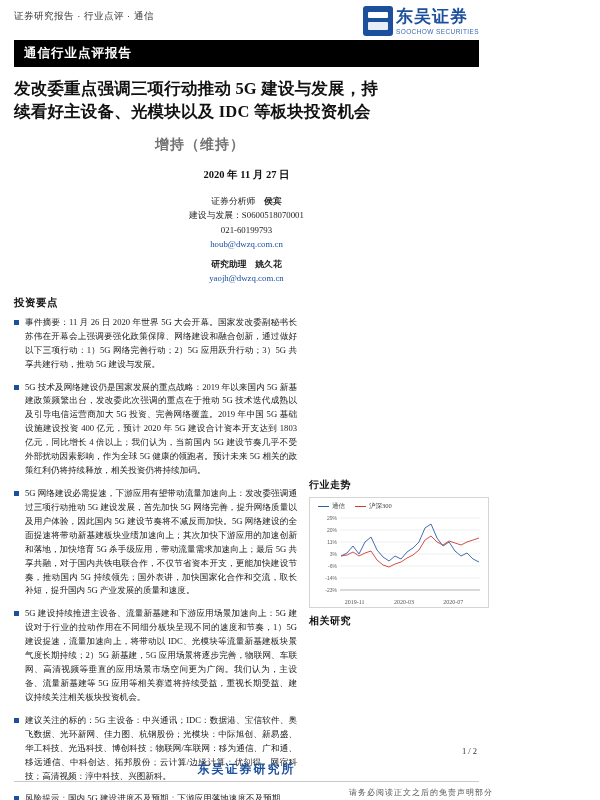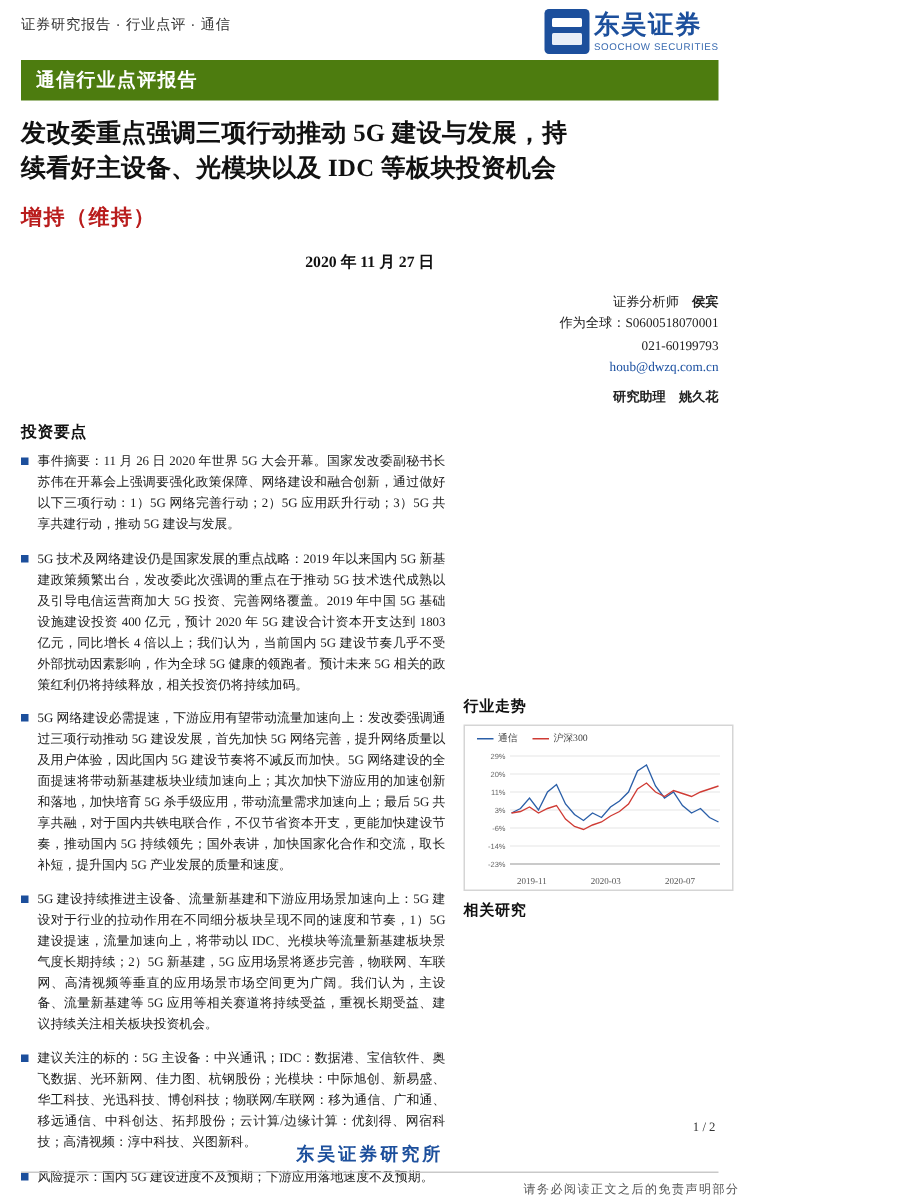--- a/index.html
+++ b/index.html
@@ -33,42 +33,42 @@
   }
   .brand-logo:after{
     content:"";position:absolute;left:5px;top:16px;width:20px;height:8px;
     background:#e8eef8;border-radius:1px;
   }
   .brand-text-cn{font-size:17px;font-weight:bold;color:#1c4f9c;font-family:"Liberation Sans", sans-serif;letter-spacing:1px;line-height:1;}
   .brand-text-en{font-size:6.5px;color:#3a6bb0;font-family:"Liberation Sans", sans-serif;letter-spacing:.4px;margin-top:3px;}
 
   .bluebar{
     margin:4px 14px 0 14px;
-    background:#4d7c0f;color:#fff;
+    background:#000000;color:#fff;
     font-size:12.5px;font-weight:bold;
     padding:5px 10px;
     font-family:"Liberation Sans", sans-serif;
     letter-spacing:1px;
   }
 
   
   .title-wrap{display:flex;padding:6px 14px 0 14px;gap:12px;flex-direction:column;}
   .title-left{width:372px;}
   .doc-title{
     font-size:16.5px;font-weight:bold;line-height:1.42;
     color:#111;letter-spacing:.2px;
     margin:4px 0 0 0;
   }
   .rating{
-    font-size:14px;font-weight:bold;color:#b91c1c;margin-top:12px;letter-spacing:1px;
+    font-size:14px;font-weight:bold;color:#737373;margin-top:12px;letter-spacing:1px;text-align:center;
   }
 
   .title-right{flex:1;padding-top:2px;text-align:right;}
   .rdate{font-size:10.5px;font-weight:bold;color:#111;text-align:center;margin-bottom:12px;}
-  .analyst-block{font-size:8.8px;line-height:1.65;color:#222;}
+  .analyst-block{font-size:8.8px;line-height:1.65;color:#222;text-align:center;}
   .analyst-name{font-weight:bold;}
   .mailto{color:#1a4fa0;}
   .role-line{margin-top:5px;font-weight:bold;}
 
   
   .cols{display:flex;padding:10px 4px 0 14px;gap:12px;align-items:center;}
   .col-left{width:372px;}
   .col-right{flex:1;}
 
   .sec-head{
@@ -138,29 +138,30 @@
     </div>
     <div class="title-right">
       <div class="rdate">2020 年 11 月 27 日</div>
       <div class="analyst-block">
         <div>
           <span>证券分析师</span>
           &nbsp;&nbsp;
           <span class="analyst-name">侯宾</span>
         </div>
         <div>
-          <span>作为全球：</span><span>S0600518070001</span>
+          <span>建设与发展：</span><span>S0600518070001</span>
         </div>
         <div>021-60199793</div>
         <div class="mailto">houb@dwzq.com.cn</div>
         <div class="role-line">
           <span>研究助理</span>
           &nbsp;&nbsp;
           <span>姚久花</span>
         </div>
+        <div class="mailto">yaojh@dwzq.com.cn</div>
       </div>
     </div>
   </div>
 
   <div class="cols">
     <div class="col-left">
       <div class="sec-head">投资要点</div>
 
       <div class="bullet">事件摘要：11 月 26 日 2020 年世界 5G 大会开幕。国家发改委副秘书长苏伟在开幕会上强调要强化政策保障、网络建设和融合创新，通过做好以下三项行动：1）5G 网络完善行动；2）5G 应用跃升行动；3）5G 共享共建行动，推动 5G 建设与发展。</div>
       <div class="bullet">5G 技术及网络建设仍是国家发展的重点战略：2019 年以来国内 5G 新基建政策频繁出台，发改委此次强调的重点在于推动 5G 技术迭代成熟以及引导电信运营商加大 5G 投资、完善网络覆盖。2019 年中国 5G 基础设施建设投资 400 亿元，预计 2020 年 5G 建设合计资本开支达到 1803 亿元，同比增长 4 倍以上；我们认为，当前国内 5G 建设节奏几乎不受外部扰动因素影响，作为全球 5G 健康的领跑者。预计未来 5G 相关的政策红利仍将持续释放，相关投资仍将持续加码。</div>

